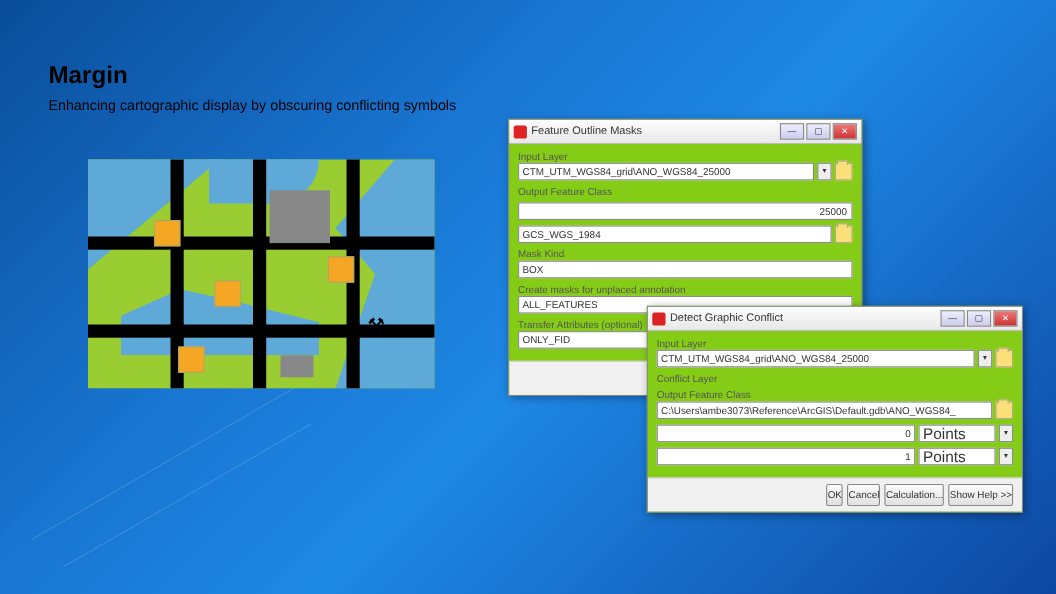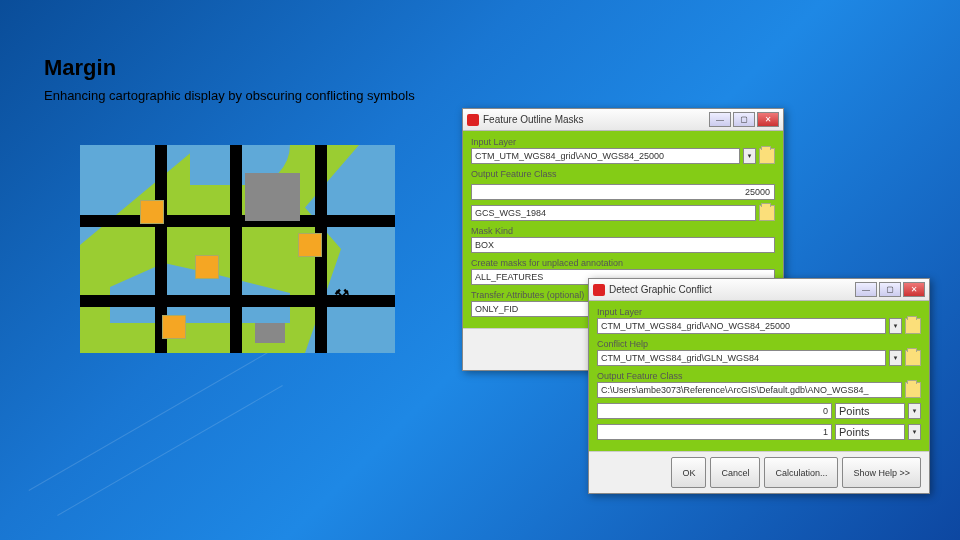--- a/index.html
+++ b/index.html
@@ -37,23 +37,23 @@
 .dlg-body { padding:6px 8px; }
 .fld { margin-bottom:5px; }
 .lbl { font-size:9px; color:#555; display:block; margin-bottom:1px; }
 .row { display:flex; align-items:center; gap:3px; }
 .inp { flex:1; height:16px; border:1px solid #888; background:#fff; font-size:9px; padding:0 3px; display:flex; align-items:center; overflow:hidden; white-space:nowrap; text-overflow:ellipsis; }
 .dd { width:13px; height:16px; border:1px solid #888; background:#eee; font-size:7px; text-align:center; line-height:14px; }
 .fo { width:16px; height:16px; background:#fbdf7a; border:1px solid #aa8; position:relative; }
 .fo::before { content:""; position:absolute; width:8px; height:3px; background:#fbdf7a; border:1px solid #aa8; border-bottom:none; top:-3px; left:1px; }
 .txt-r { text-align:left; padding-right:4px; }
 .num { width:90px; height:16px; border:1px solid #888; background:#fff; font-size:9px; text-align:right; padding:0 3px; line-height:14px; }
-.sel { flex:1; height:16px; border:1px solid #888; background:#fff; font-size:11px; padding:0 3px; line-height:14px; }
+.sel { flex:1; height:16px; border:1px solid #888; background:#fff; font-size:14px; padding:0 3px; line-height:14px; }
 .btnrow { display:flex; justify-content:flex-end; gap:4px; padding:5px 8px; background:#f0f0f0; border-top:1px solid #ccc; }
-.btn { height:31px; padding:0 10px; font-size:9px; background:linear-gradient(#fdfdfd,#e0e0e0); border:1px solid #888; border-radius:2px; display:flex; align-items:center; }
+.btn { height:20px; padding:0 0; font-size:9px; background:linear-gradient(#fdfdfd,#e0e0e0); border:1px solid #888; border-radius:2px; display:flex; align-items:center; }
 .dlg1 { top:108px; left:462px; width:322px; z-index:5; }
 .dlg2 { top:278px; left:588px; width:342px; z-index:6; }
 </style>
 </head>
 <body>
 
 <div class="bg">
   <div class="deco-line deco1"></div>
   <div class="deco-line deco2"></div>
 </div>
@@ -141,26 +141,21 @@
   <div class="dlg-body">
     <div class="fld">
       <span class="lbl">Input Layer</span>
       <div class="row">
         <div class="inp">CTM_UTM_WGS84_grid\ANO_WGS84_25000</div>
         <div class="dd">▾</div>
         <div class="fo"></div>
       </div>
     </div>
     <div class="fld">
-      <span class="lbl">Conflict Help</span>
-      <div class="row">
-        <div class="inp">CTM_UTM_WGS84_grid\GLN_WGS84</div>
-        <div class="dd">▾</div>
-        <div class="fo"></div>
-      </div>
+      <span class="lbl">Conflict Layer</span>
     </div>
     <div class="fld">
       <span class="lbl">Output Feature Class</span>
       <div class="row">
         <div class="inp">C:\Users\ambe3073\Reference\ArcGIS\Default.gdb\ANO_WGS84_</div>
         <div class="fo"></div>
       </div>
     </div>
     <div class="fld">
       <div class="row">

